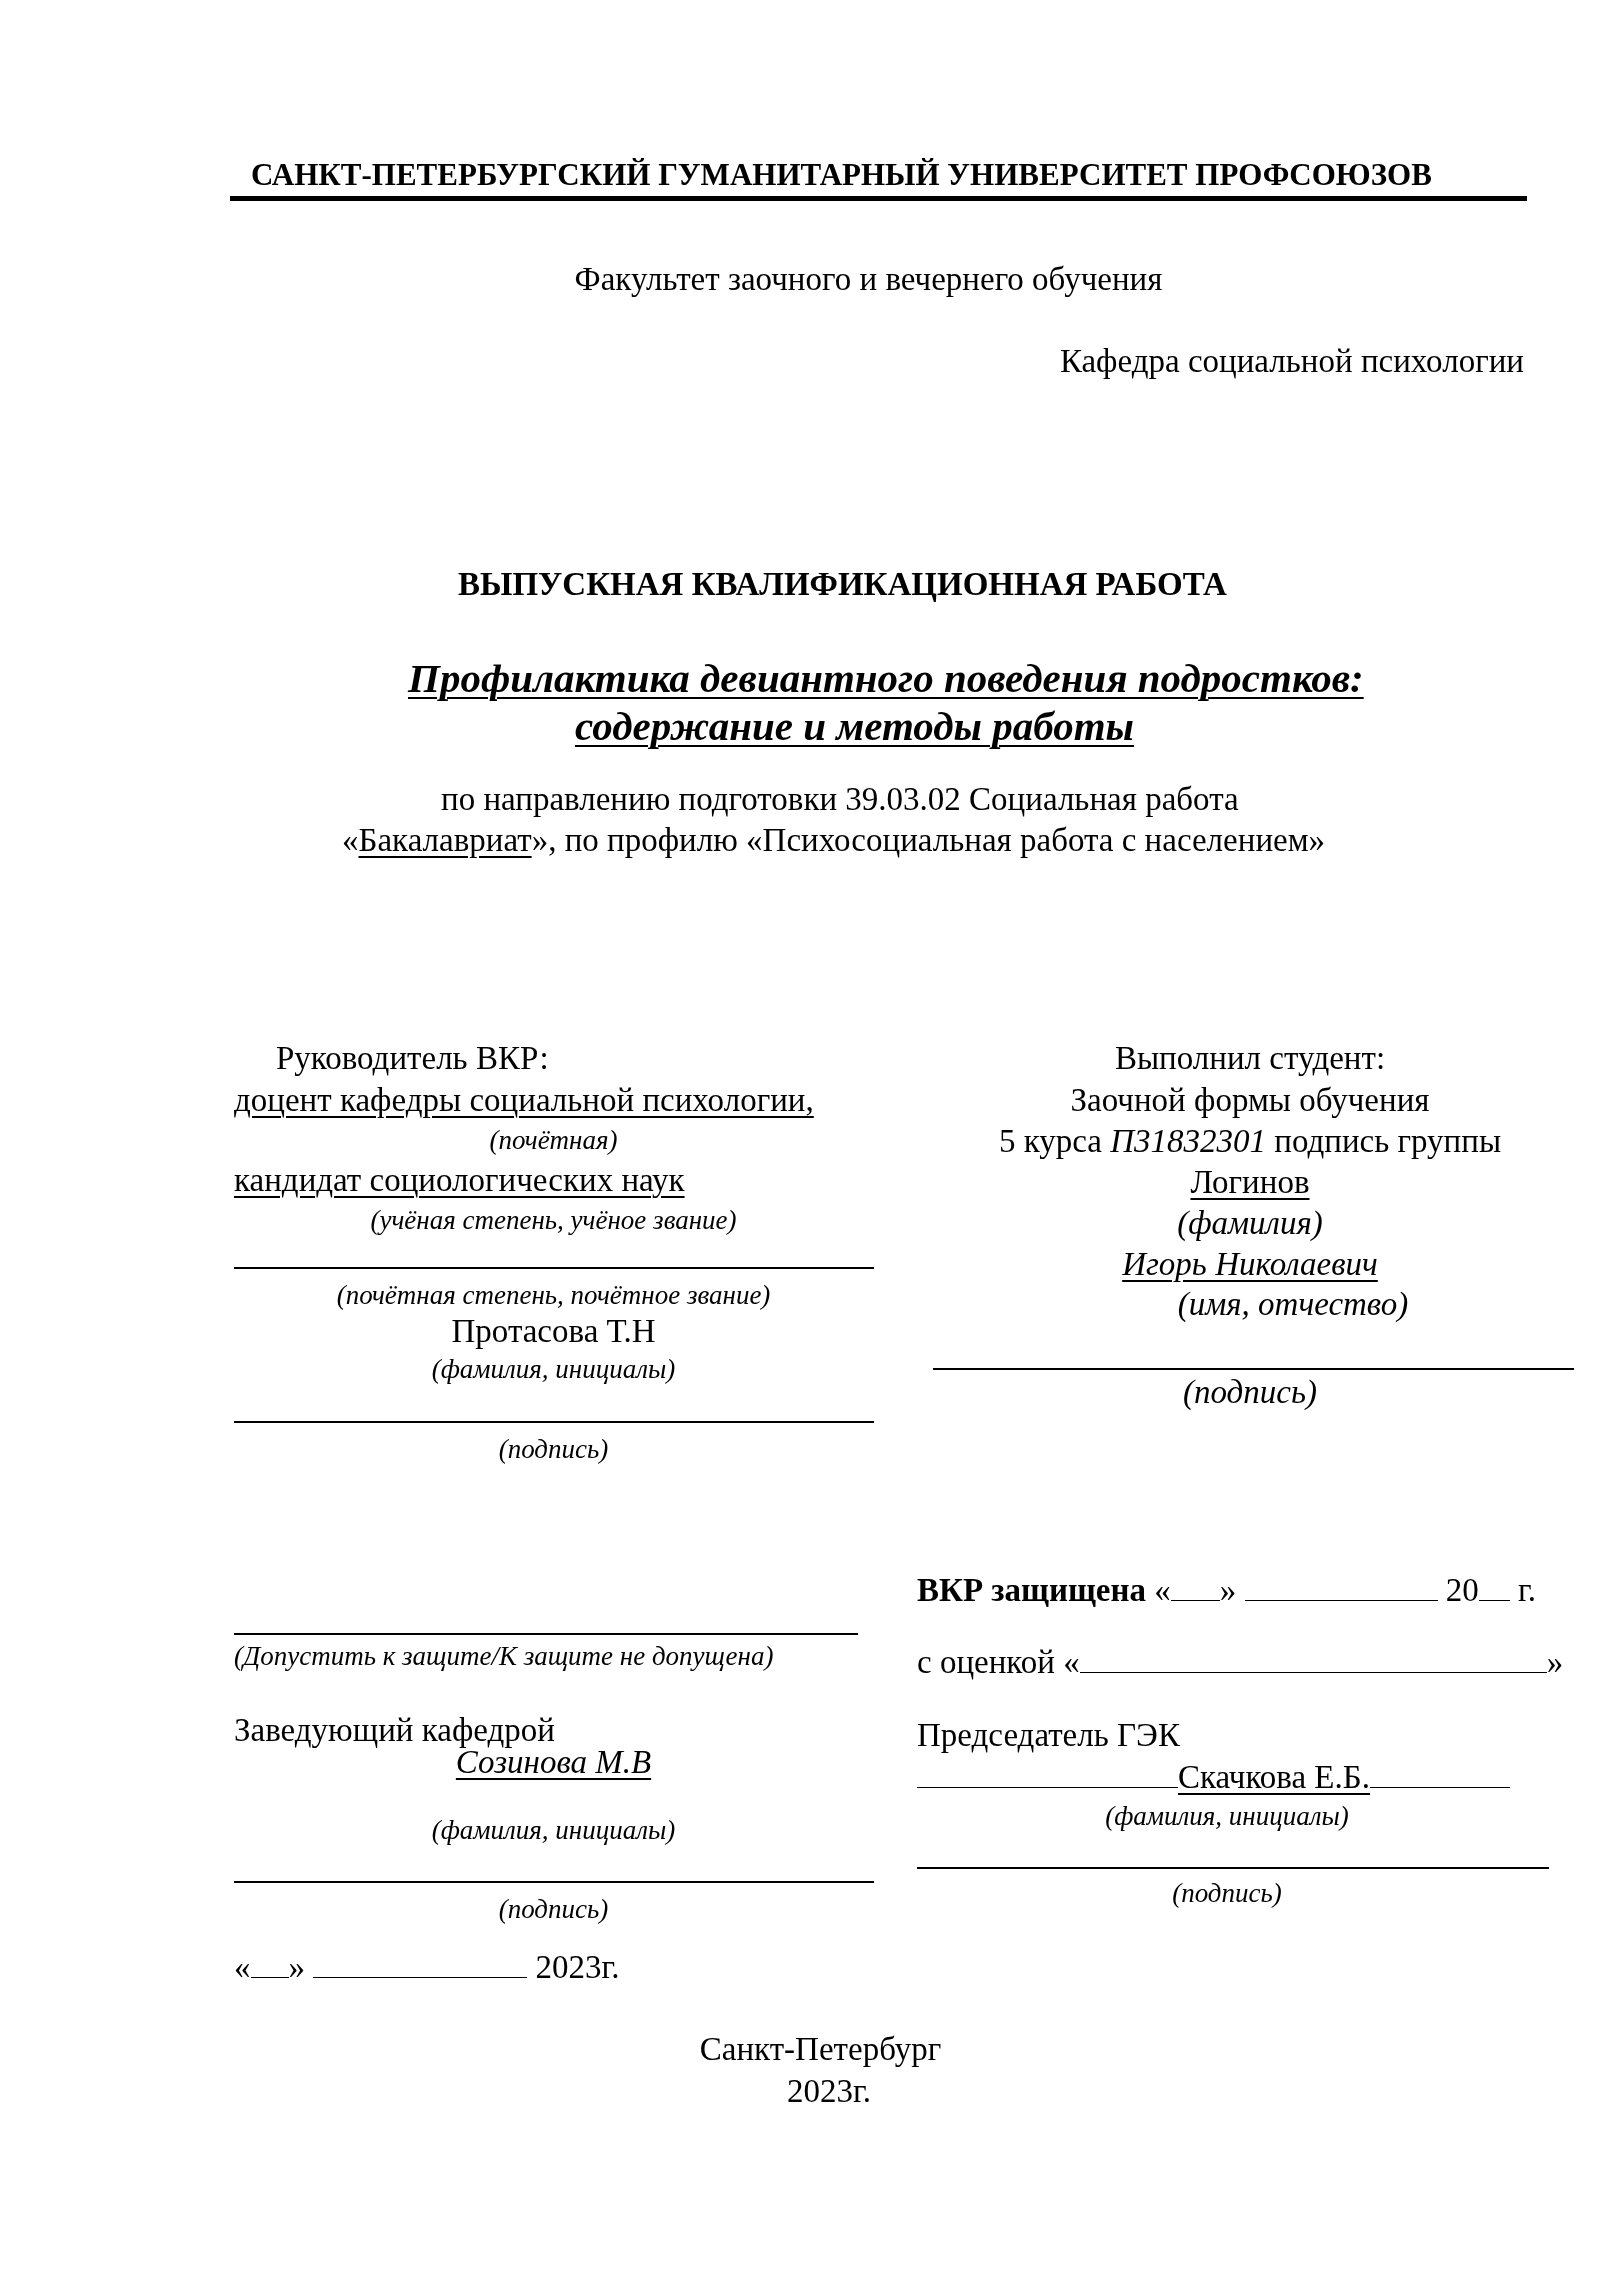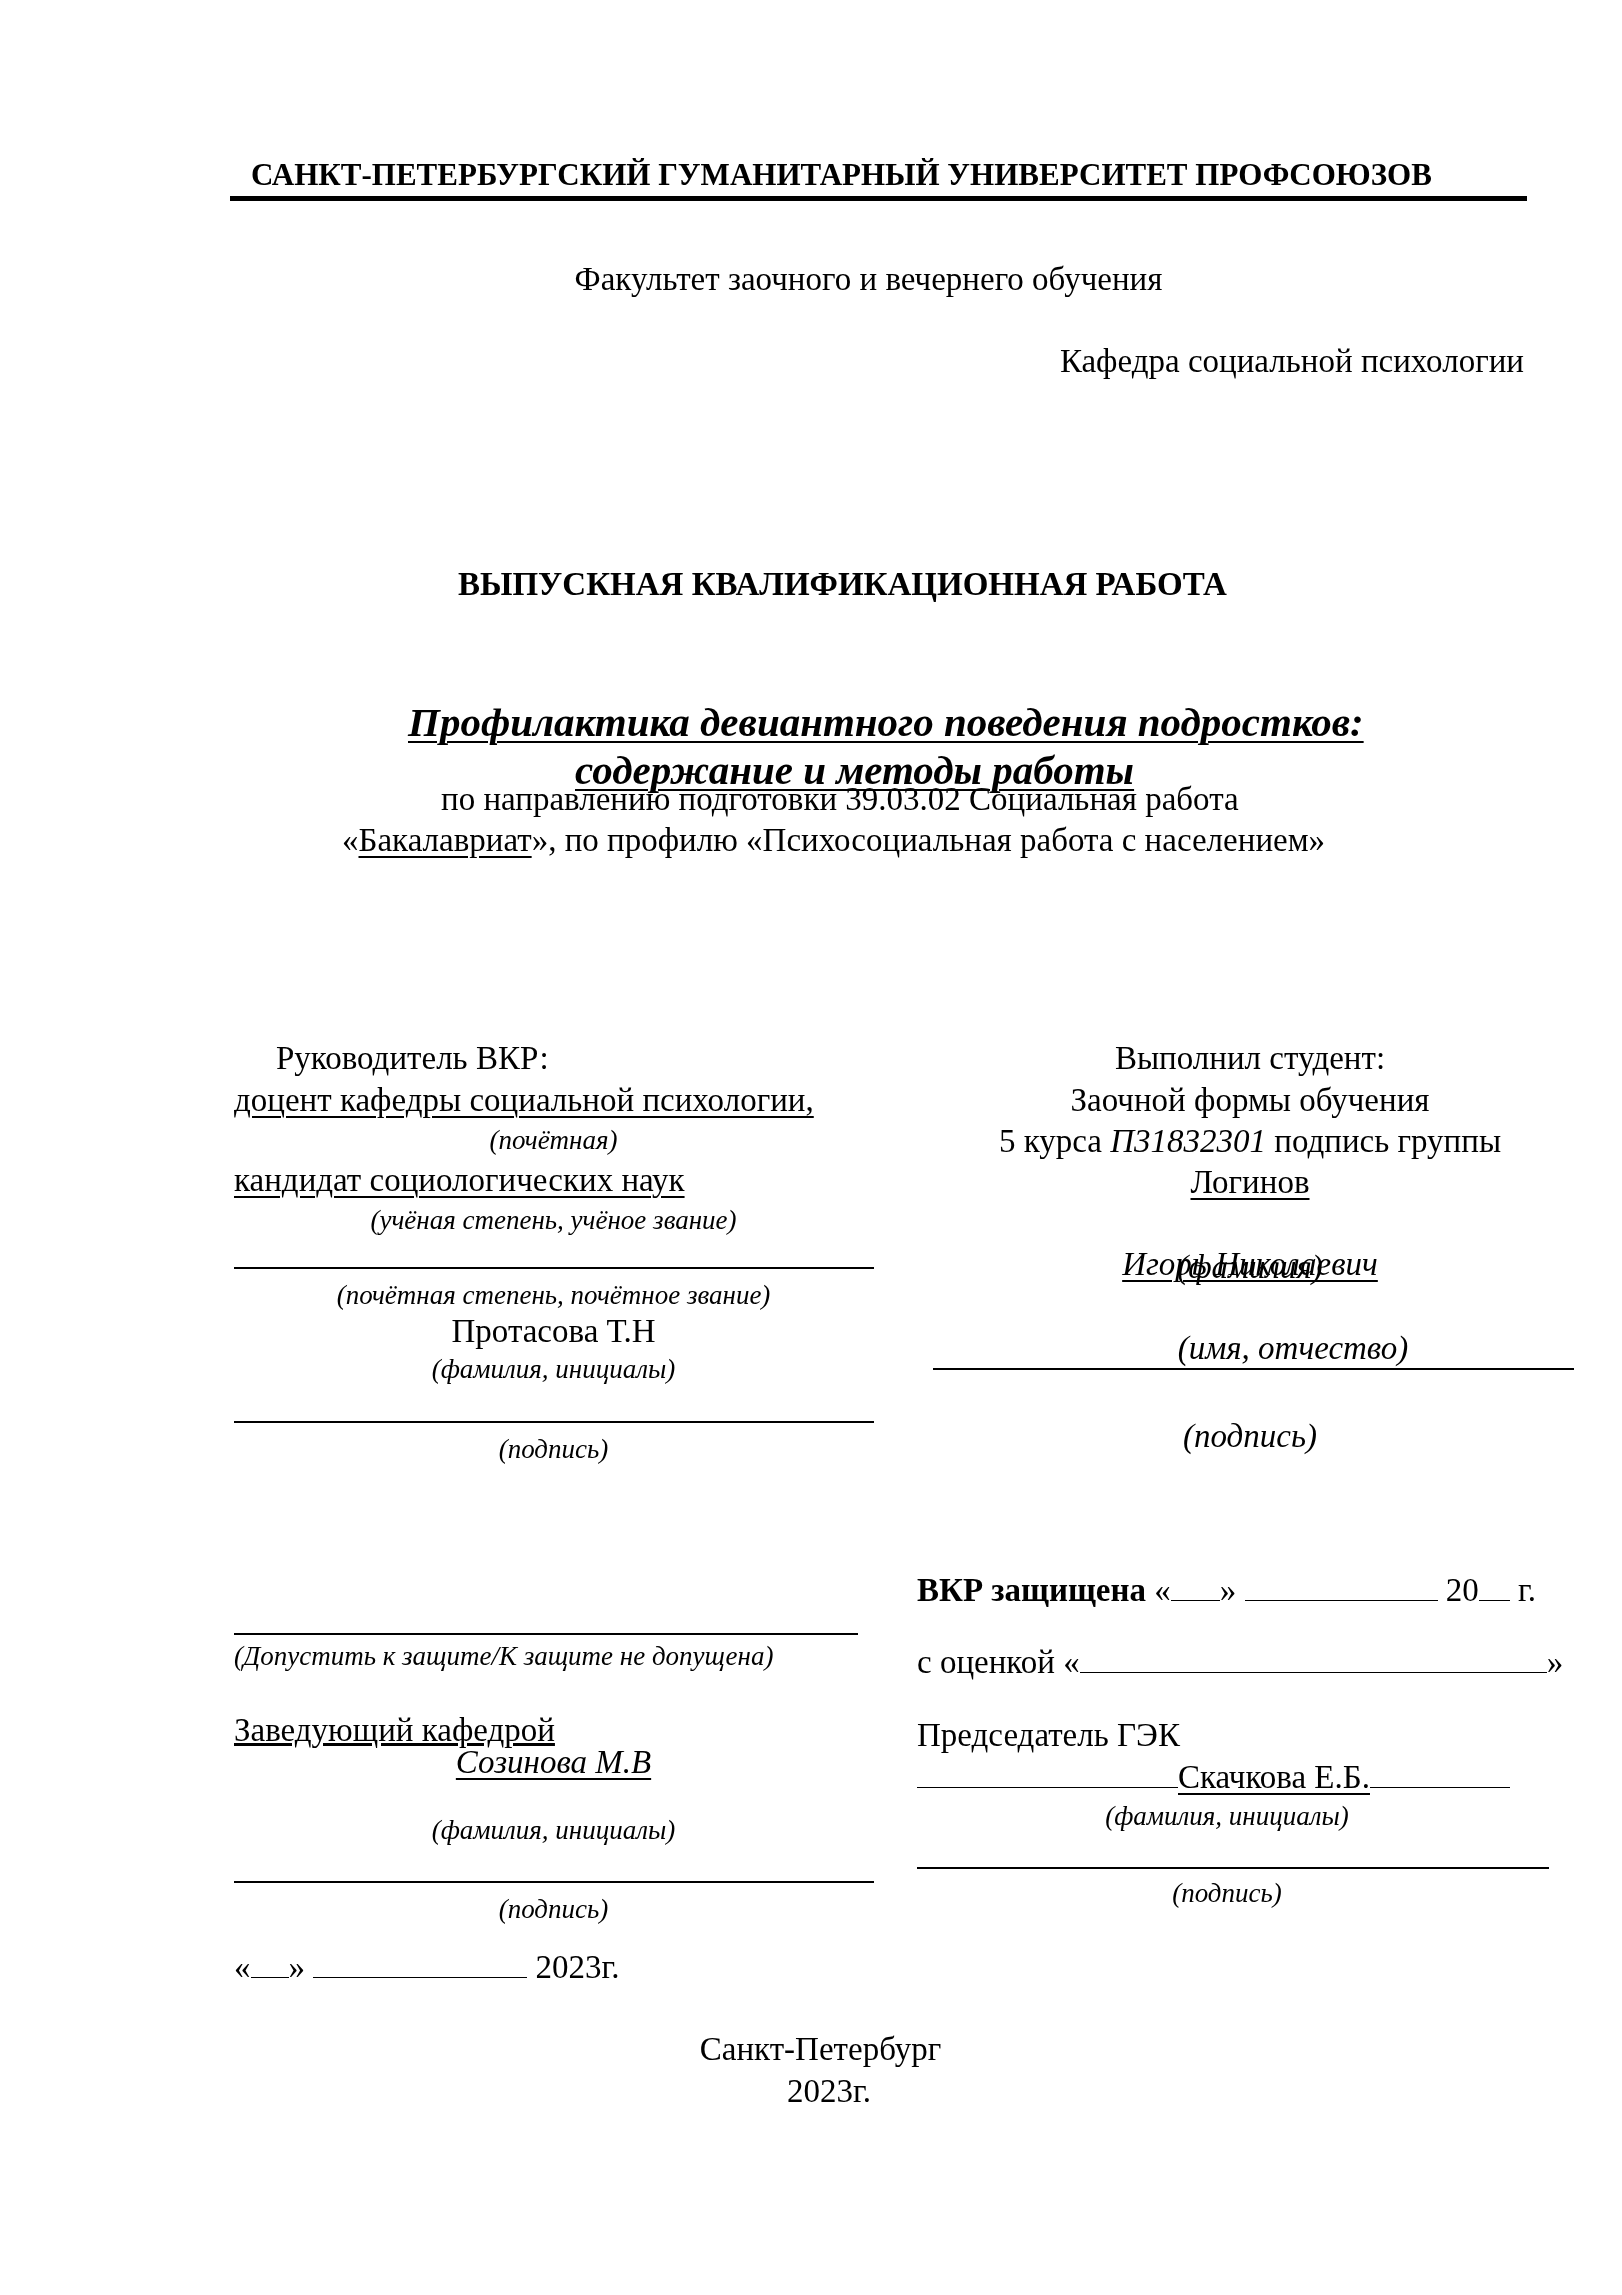--- a/index.html
+++ b/index.html
@@ -2,21 +2,21 @@
 <html style="font-size:12.6px"><head>
 <meta charset="utf-8">
 <style>
   html, body { margin: 0; padding: 0; background: #ffffff; }
   body { width: 1623px; height: 2295px; position: relative; overflow: hidden;
          font-family: "Liberation Serif", "DejaVu Serif", serif; color: #000; }
   .abs { position: absolute; white-space: nowrap; }
   .t { font-size: 33px; line-height: 41px; }
   .small { font-size: 27px; line-height: 35px; font-style: italic; }
   .b { font-weight: bold; }
-  .i { font-style: italic; margin-top: 44px; }
+  .i { font-style: italic; }
   .u { text-decoration: underline; text-underline-offset: 4.7px; text-decoration-thickness: 1.6px; }
   .center { text-align: center; }
   .rule { position: absolute; background: #000; }
   .blank { display: inline-block; border-bottom: 1.6px solid #000; height: 27px; vertical-align: baseline; }
 </style>
 </head>
 <body>
 
 <div class="abs t b" style="left:251px; top:154px; font-size:31px;">САНКТ-ПЕТЕРБУРГСКИЙ ГУМАНИТАРНЫЙ УНИВЕРСИТЕТ ПРОФСОЮЗОВ</div>
 <div class="rule" style="left:230px; top:196px; width:1297px; height:4.7px;"></div>
@@ -56,21 +56,21 @@
 <div class="abs t i center" style="left:926px; width:648px; top:1203px;">(фамилия)</div>
 <div class="abs t center" style="left:926px; width:648px; top:1244px;font-style:italic;">
   <span class="u">Игорь Николаевич</span>
 </div>
 <div class="abs t i center" style="left:926px; width:648px; top:1284px; padding-left:86px; box-sizing:border-box;">(имя, отчество)</div>
 <div class="rule" style="left:933px; top:1368px; width:641px; height:1.6px;"></div>
 <div class="abs t i center" style="left:926px; width:648px; top:1372px;">(подпись)</div>
 
 <div class="rule" style="left:234px; top:1633px; width:624px; height:1.6px;"></div>
 <div class="abs small" style="left:234px; top:1639px;">(Допустить к защите/К защите не допущена)</div>
-<div class="abs t" style="left:234px; top:1710px;text-decoration:underline;">Заведующий кафедрой</div>
+<div class="abs t" style="left:234px; top:1710px;">Заведующий кафедрой</div>
 <div class="abs t center" style="left:234px; width:639px; top:1742px;font-style:italic;">
   <span class="u">Созинова М.В</span>
 </div>
 <div class="abs small center" style="left:234px; width:639px; top:1813px;">(фамилия, инициалы)</div>
 <div class="rule" style="left:234px; top:1881px; width:640px; height:1.6px;"></div>
 <div class="abs small center" style="left:234px; width:639px; top:1892px;">(подпись)</div>
 <div class="abs t" style="left:234px; top:1947px;">
   <span>«</span><span class="blank" style="width:38px;"></span><span>»</span>
   <span class="blank" style="width:214px;"></span>
   <span>2023г.</span>

